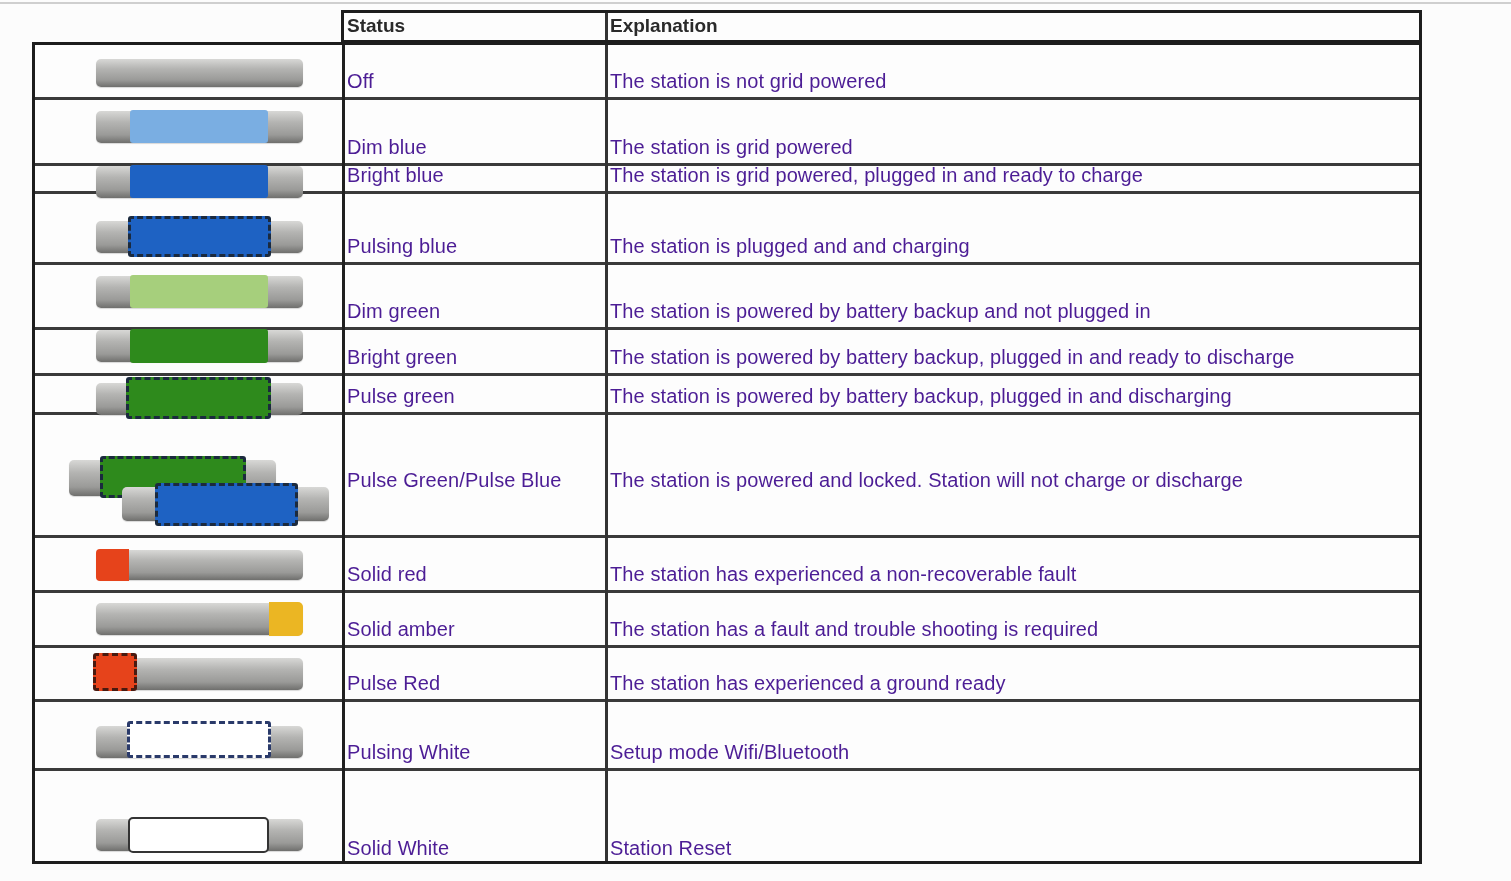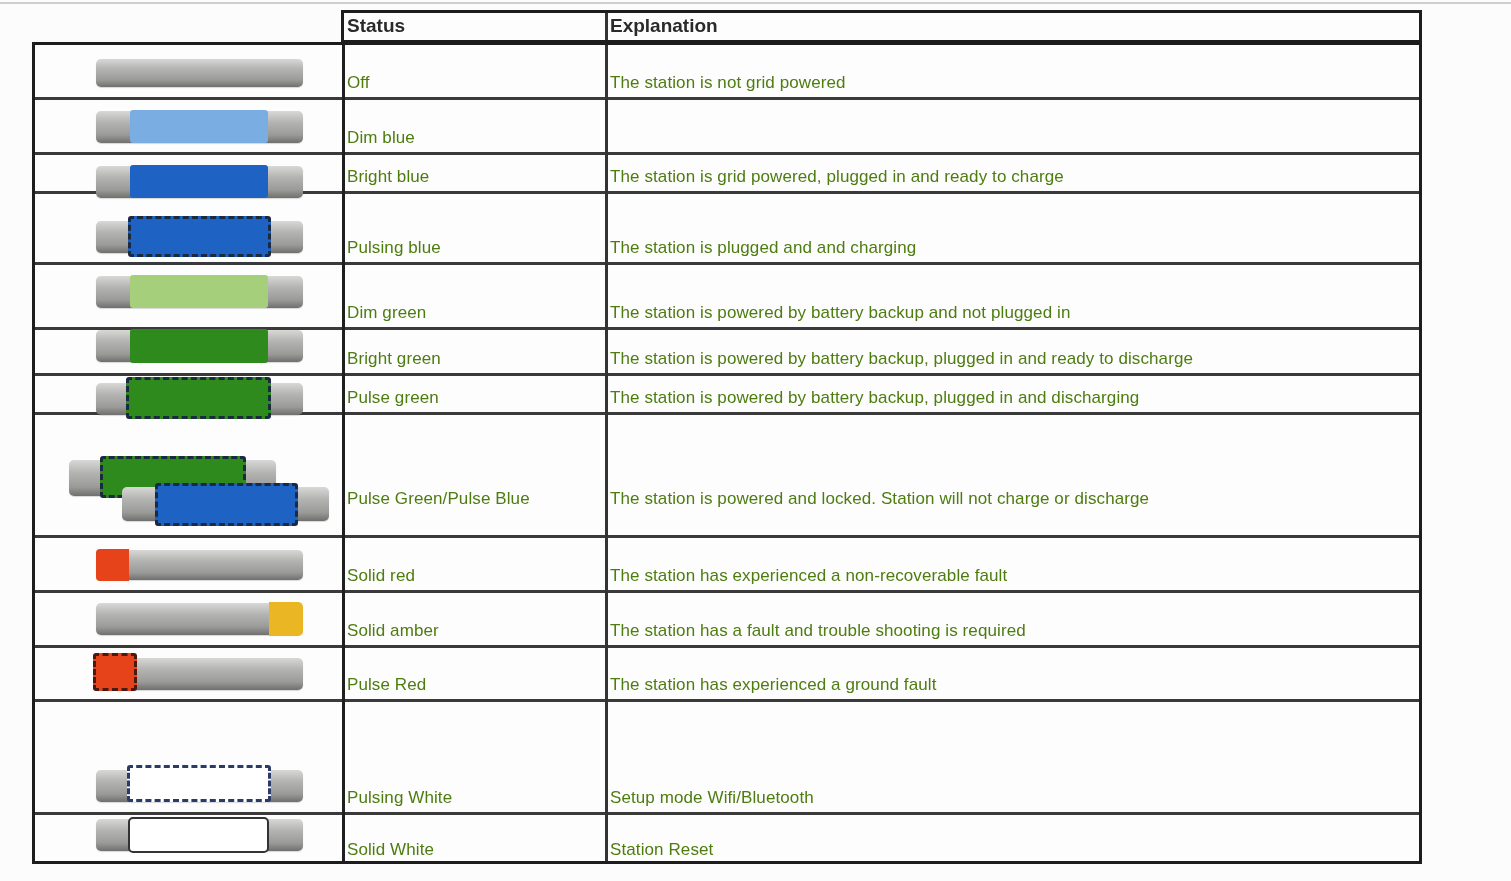--- a/index.html
+++ b/index.html
@@ -24,23 +24,22 @@
   .table {
     position: absolute; left: 32px; top: 42px; width: 1390px; height: 822px;
     border: 3px solid #1d1d1d; box-sizing: border-box; background: #fdfdfd;
   }
   .vdiv1 { position: absolute; left: 307px; top: 0; width: 3px; height: 100%; background: #1f1f1f; }
   .vdiv2 { position: absolute; left: 570px; top: 0; width: 3px; height: 100%; background: #333; }
 
   .row { position: absolute; left: 0; width: 100%; box-sizing: border-box; }
   .row.divided { border-bottom: 3px solid #3a3a3a; }
   .row .status, .row .expl {
-    position: absolute; bottom: 4px; font-size: 17px; white-space: nowrap; color: #4d7c0f;
+    position: absolute; bottom: 4px; font-size: 20px; white-space: nowrap; color: #4c1d95;
     letter-spacing: 0.1px;
-    margin-top: 20px;
   }
   .row .status { left: 312px; }
   .row .expl { left: 575px; }
   .row.tall .status, .row.tall .expl { bottom: auto; top: 40px; }
 
   
   .ind { position: absolute; }
   .bar {
     position: absolute; height: 30px; border-radius: 5px;
     background: linear-gradient(to bottom, #d8d8d6 0%, #b4b4b2 35%, #9a9a98 75%, #6f6f6d 100%);
@@ -64,26 +63,27 @@
 <div class="table">
 
   <div class="row divided" style="top:0;height:55px">
     <div class="ind">
       <div class="bar" style="left:61px;top:14px;width:207px;height:28px"></div>
     </div>
     <span class="status">Off</span>
     <span class="expl">The station is not grid powered</span>
   </div>
 
-  <div class="row divided" style="top:55px;height:55px">
+  <div class="row divided" style="top:55px;height:66px">
     <div class="ind">
       <div class="bar" style="left:61px;top:11px;width:207px;height:32px"></div>
       <div class="seg" style="left:95px;top:10px;width:138px;height:33px;background:#7aaee2"></div>
     </div>
     <span class="status">Dim blue</span>
+    <span class="expl">The station is grid powered</span>
   </div>
 
   <div class="row divided" style="top:110px;height:39px">
     <div class="ind">
       <div class="bar" style="left:61px;top:11px;width:207px;height:32px"></div>
       <div class="seg" style="left:95px;top:10px;width:138px;height:33px;background:#1e62c3"></div>
     </div>
     <span class="status">Bright blue</span>
     <span class="expl">The station is grid powered, plugged in and ready to charge</span>
   </div>
@@ -152,25 +152,25 @@
     <span class="status">Solid amber</span>
     <span class="expl">The station has a fault and trouble shooting is required</span>
   </div>
 
   <div class="row divided" style="top:603px;height:54px">
     <div class="ind">
       <div class="bar" style="left:61px;top:10px;width:207px;height:32px"></div>
       <div class="seg dashed" style="left:58px;top:5px;width:44px;height:38px;background:#e6431b;border-color:#4a1a10"></div>
     </div>
     <span class="status">Pulse Red</span>
-    <span class="expl">The station has experienced a ground fault</span>
+    <span class="expl">The station has experienced a ground ready</span>
   </div>
 
 
-  <div class="row divided" style="top:716px;height:54px">
+  <div class="row divided" style="top:672px;height:54px">
     <div class="ind">
       <div class="bar" style="left:61px;top:9px;width:207px;height:32px"></div>
       <div class="seg dashed" style="left:92px;top:4px;width:144px;height:37px;background:#ffffff;border-color:#2a3a6a"></div>
     </div>
     <span class="status">Pulsing White</span>
     <span class="expl">Setup mode Wifi/Bluetooth</span>
   </div>
 
   <div class="row" style="top:766px;height:53px">
     <div class="ind">

